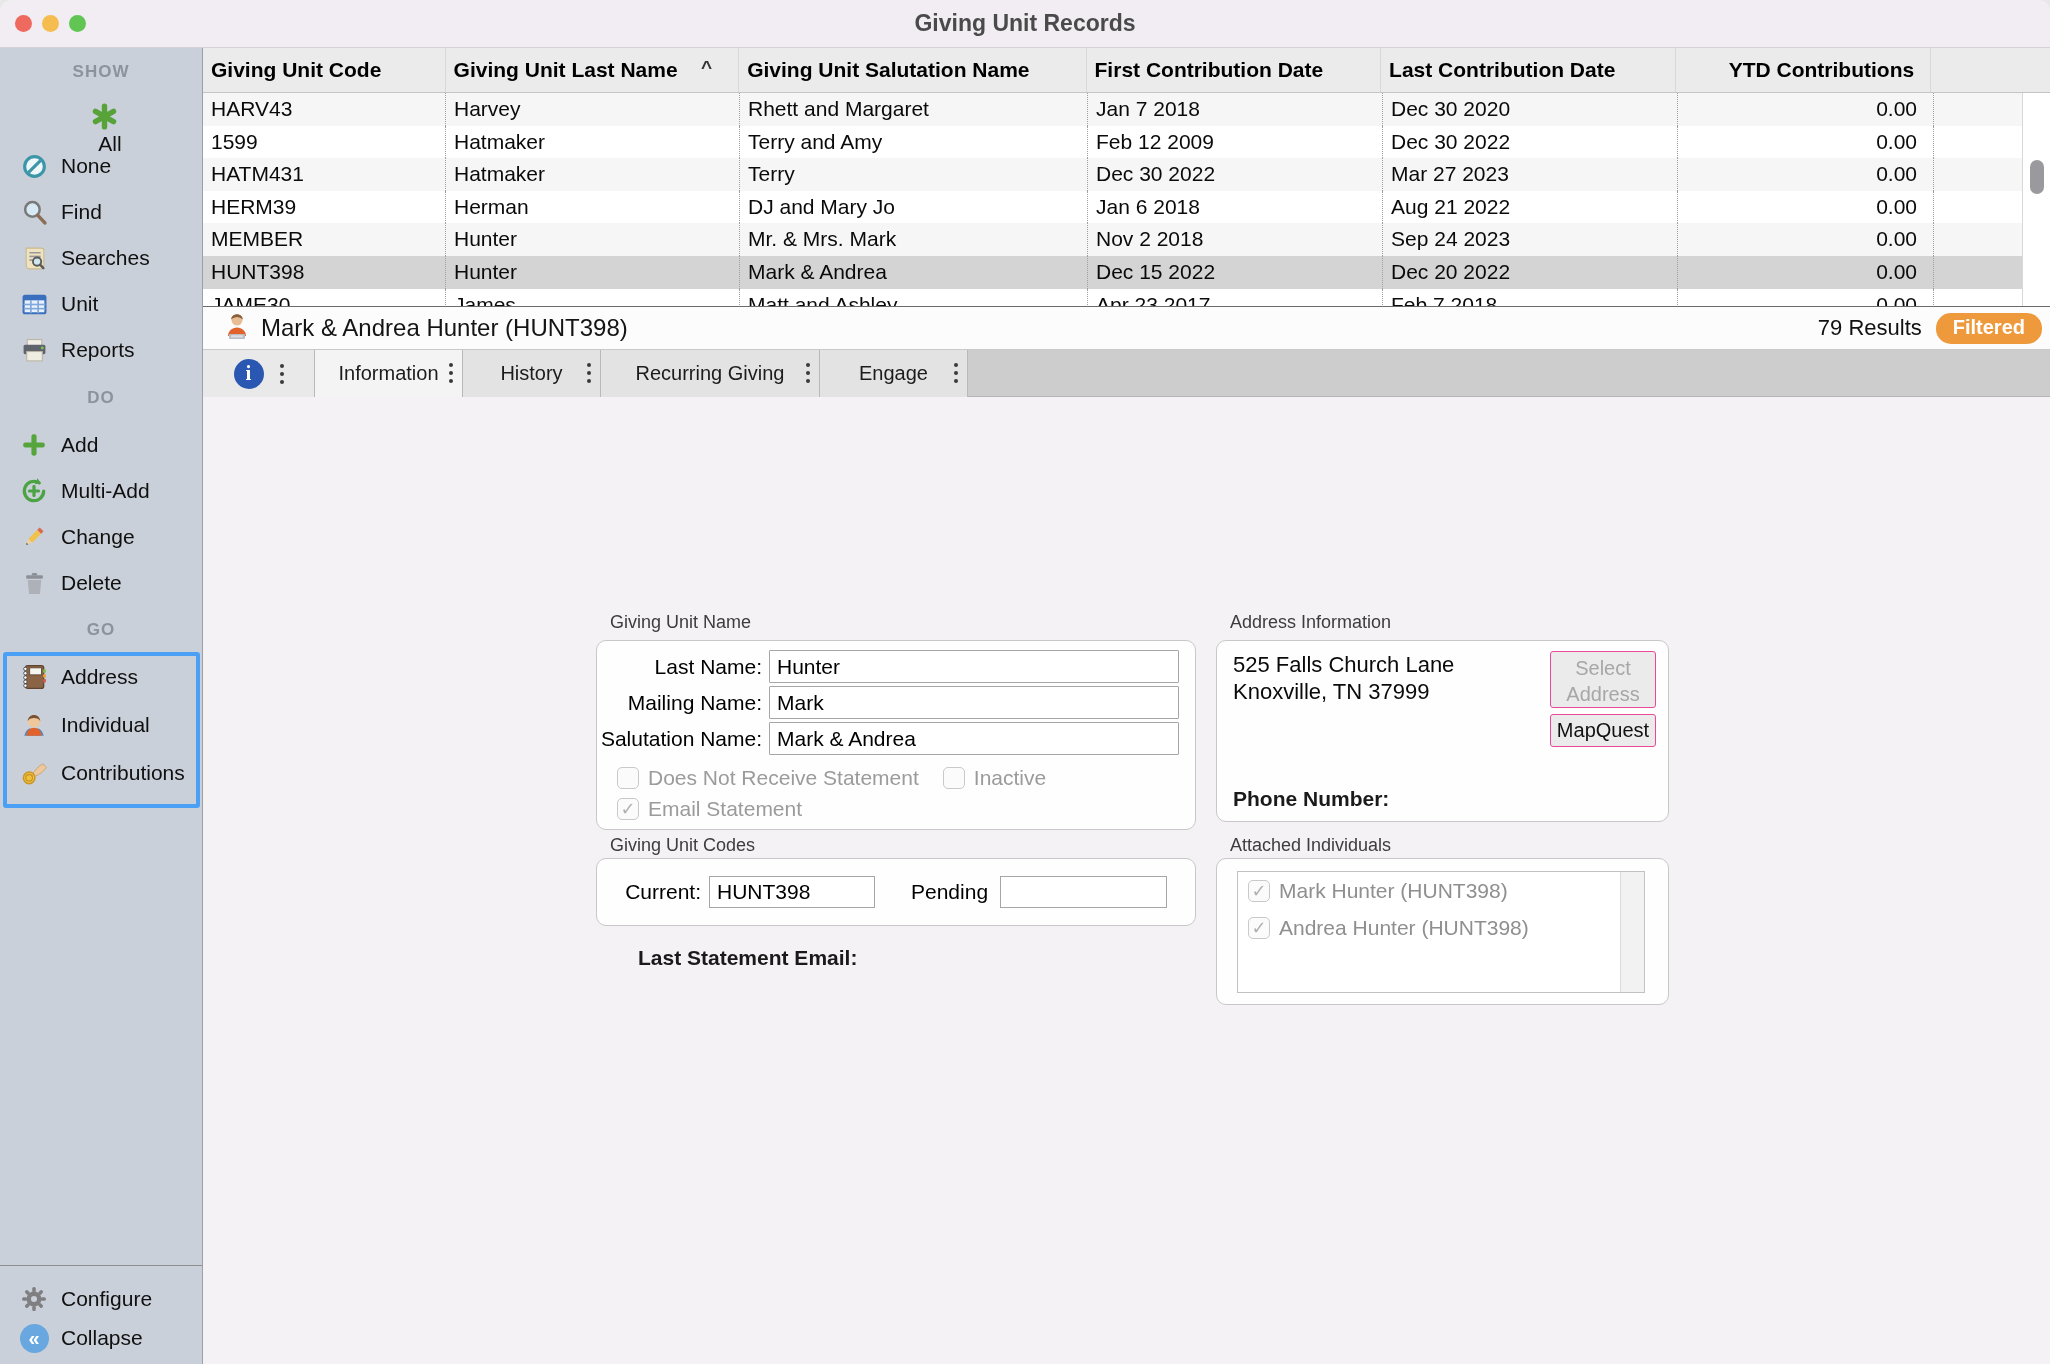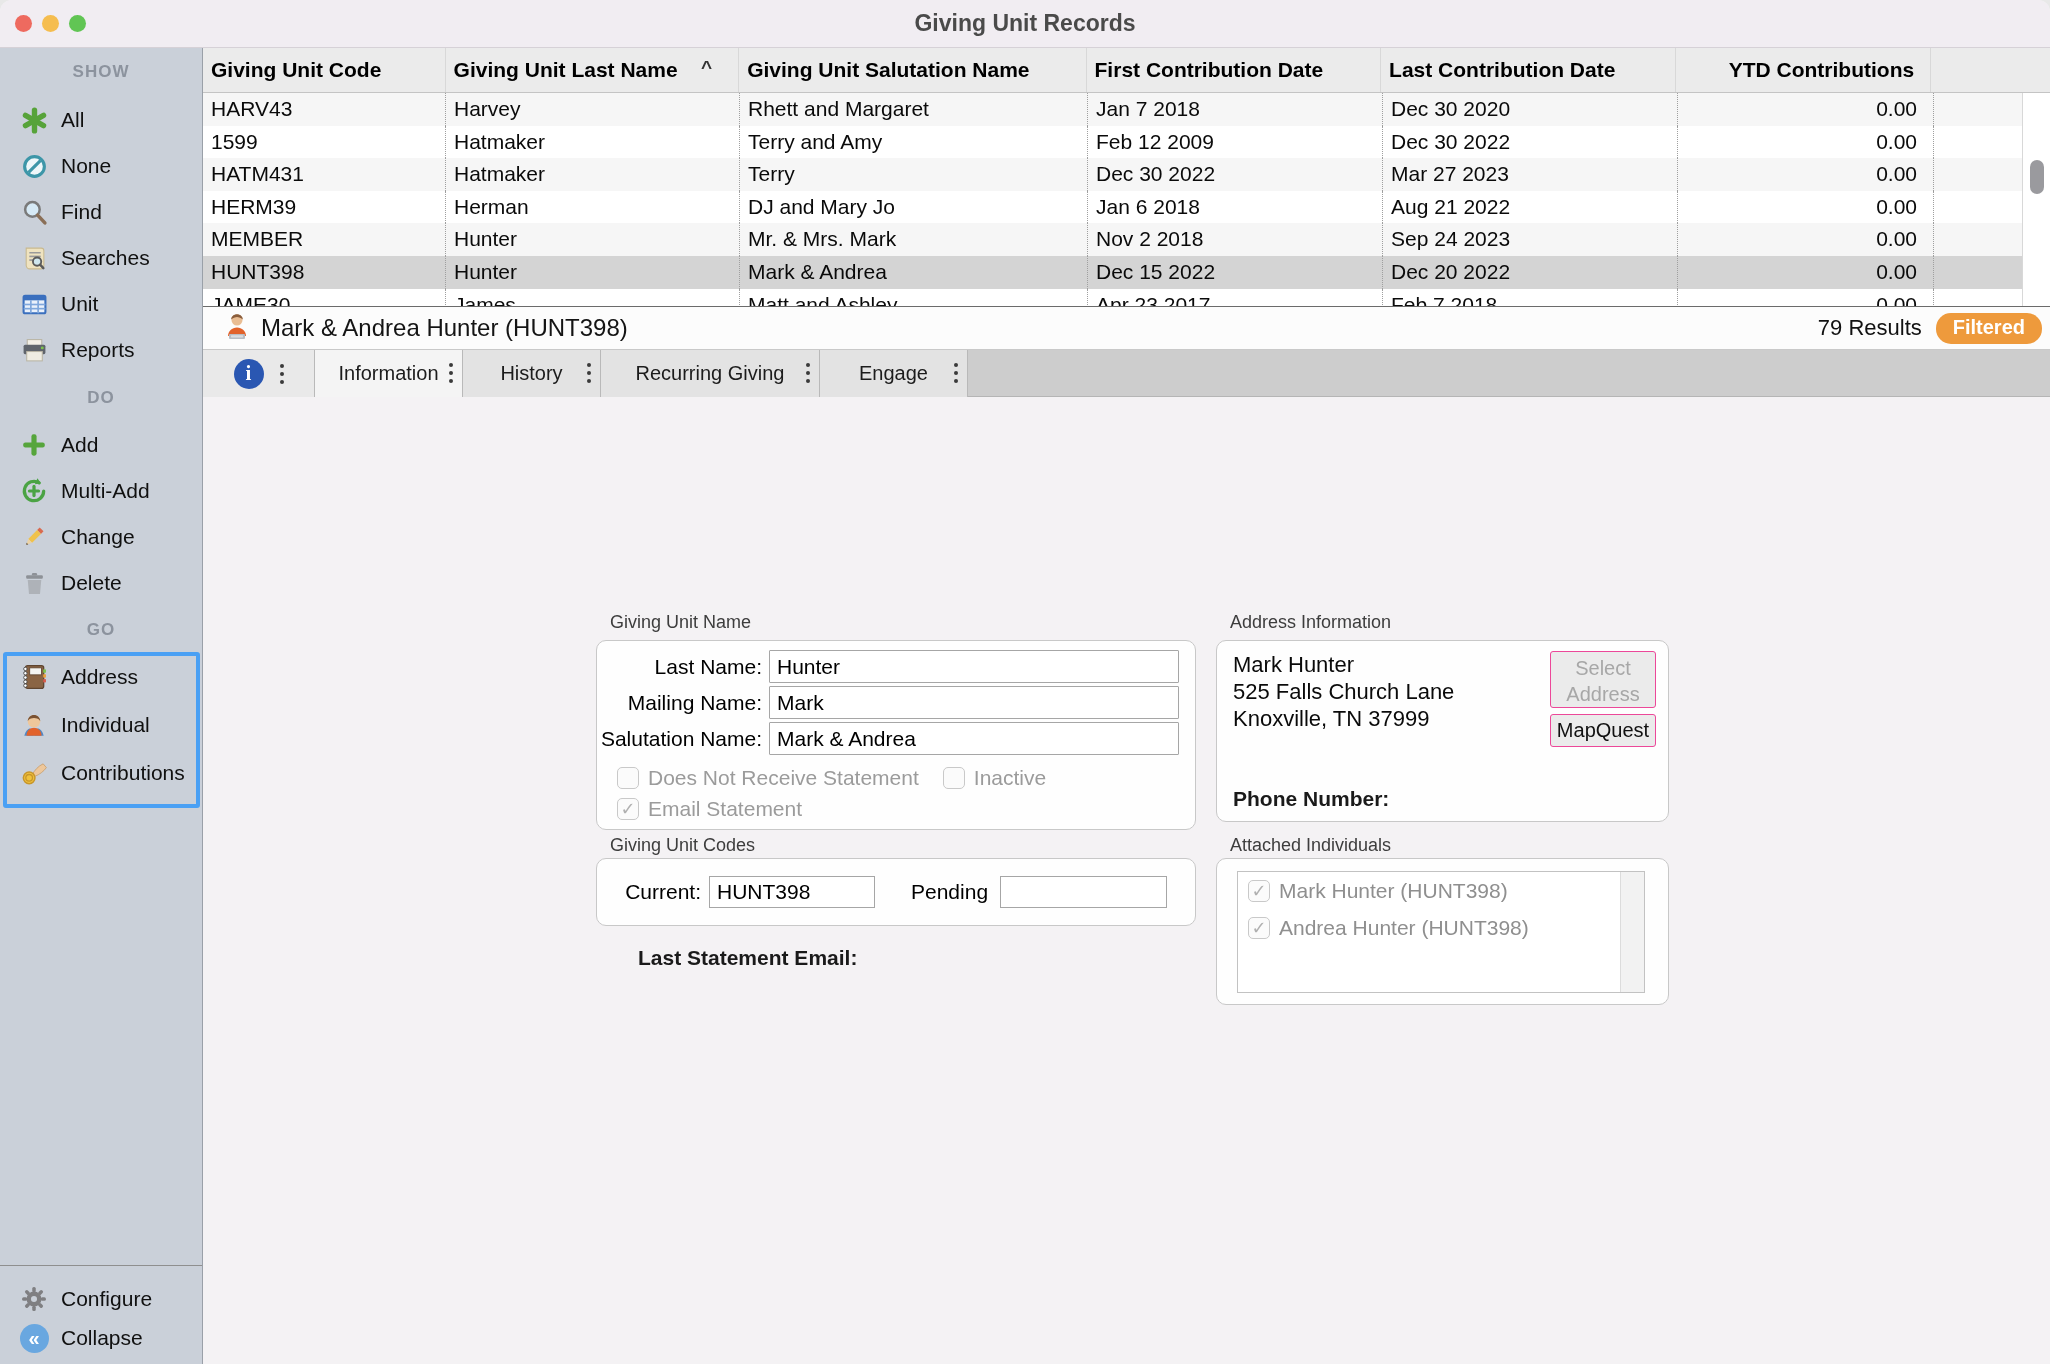--- a/index.html
+++ b/index.html
@@ -94,21 +94,21 @@
   <div class="titlebar">
     <span class="traffic t-red"></span>
     <span class="traffic t-yellow"></span>
     <span class="traffic t-green"></span>
     <div class="win-title">Giving Unit Records</div>
   </div>
 
   <div class="sidebar">
     <div class="sec-head" style="top:14px;">SHOW</div>
 
-    <div class="side-item" style="top:52px;">
+    <div class="side-item" style="top:52px;flex-direction:column;">
       <span class="icn">
         <svg width="27" height="27" viewBox="0 0 26 26">
             <g stroke="#57a33a" stroke-width="5.2" stroke-linecap="round">
               <line x1="13" y1="3" x2="13" y2="23"></line>
               <line x1="4.3" y1="8" x2="21.7" y2="18"></line>
               <line x1="4.3" y1="18" x2="21.7" y2="8"></line>
             </g>
           </svg>
       </span>
       <span class="lbl">All</span>
@@ -477,21 +477,20 @@
           <span class="clbl" style="margin-left:36px;">Pending</span>
           <input type="text" style="width: 167px; margin-left: 12px;" value="">
         </div>
       </div>
 
       <div class="plain-label" style="left:435px;top:549px;">Last Statement Email:</div>
 
       <div class="sec-title" style="left:1027px;top:215px;">Address Information</div>
       <div class="gbox" style="left:1013px;top:243px;width:453px;height:182px;">
         <div class="addr-lines">
-          <div>Mark Hunter</div>
           <div>525 Falls Church Lane</div>
           <div>Knoxville, TN 37999</div>
         </div>
         <div class="btn btn-select">Select Address</div>
         <div class="btn btn-map">MapQuest</div>
         <div class="plain-label" style="left:16px;top:146px;">Phone Number:</div>
       </div>
 
       <div class="sec-title" style="left:1027px;top:438px;">Attached Individuals</div>
       <div class="gbox" style="left:1013px;top:461px;width:453px;height:147px;">

